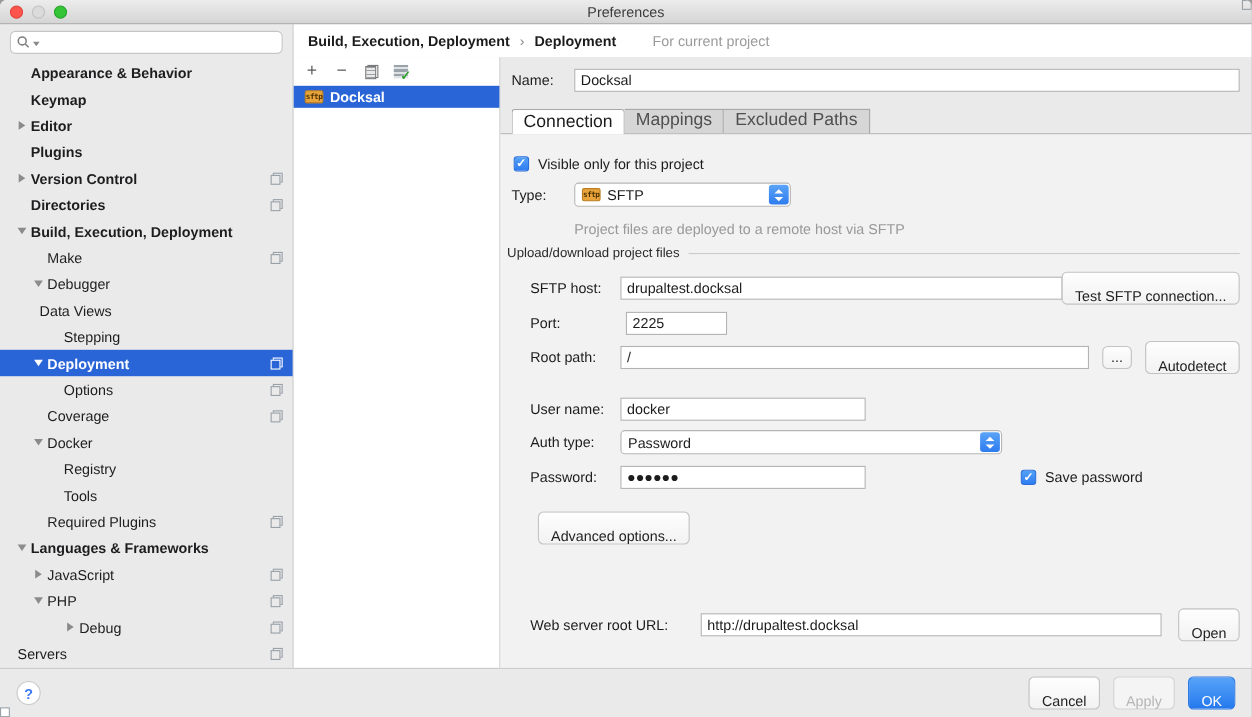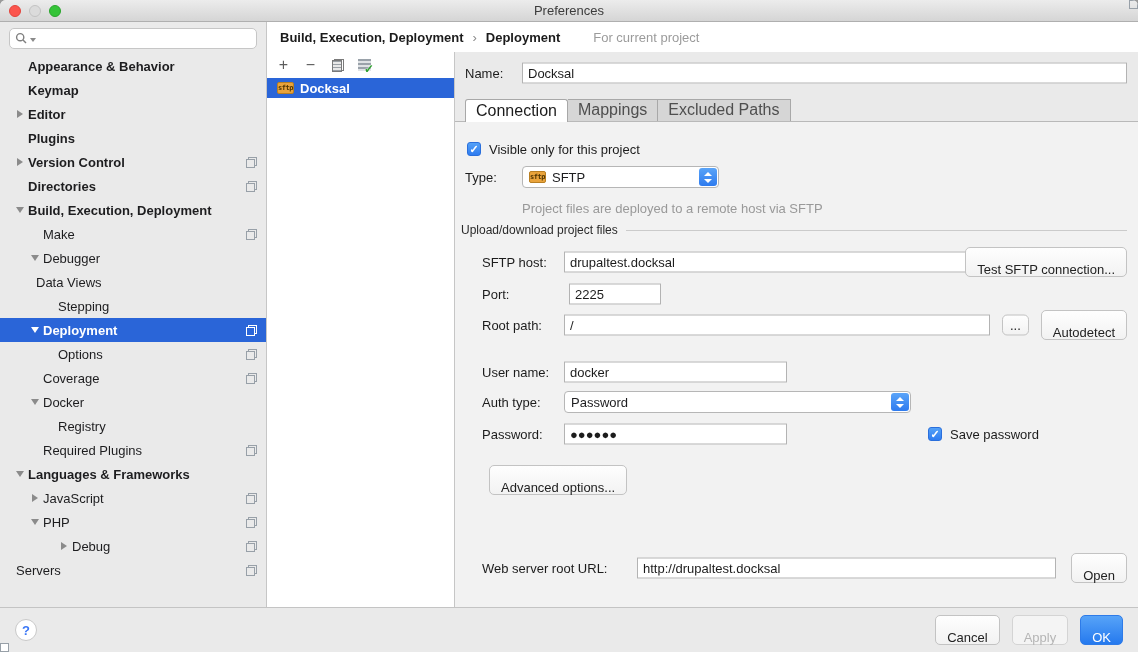--- a/index.html
+++ b/index.html
@@ -202,20 +202,24 @@
             <span class="proj-icon"></span>
           </div>
           <div class="tree-row" style="padding-left: 27px;">
             <span class="arrow expanded"></span>
             <span class="tree-label">Docker</span>
           </div>
           <div class="tree-row" style="padding-left: 42px;">
             <span class="arrow none"></span>
             <span class="tree-label">Registry</span>
           </div>
+          <div class="tree-row" style="padding-left: 42px;">
+            <span class="arrow none"></span>
+            <span class="tree-label">Tools</span>
+          </div>
           <div class="tree-row" style="padding-left: 27px;">
             <span class="arrow none"></span>
             <span class="tree-label">Required Plugins</span>
             <span class="proj-icon"></span>
           </div>
           <div class="tree-row" style="padding-left: 12px;">
             <span class="arrow expanded"></span>
             <span class="tree-label bold">Languages &amp; Frameworks</span>
           </div>
           <div class="tree-row" style="padding-left: 27px;">

